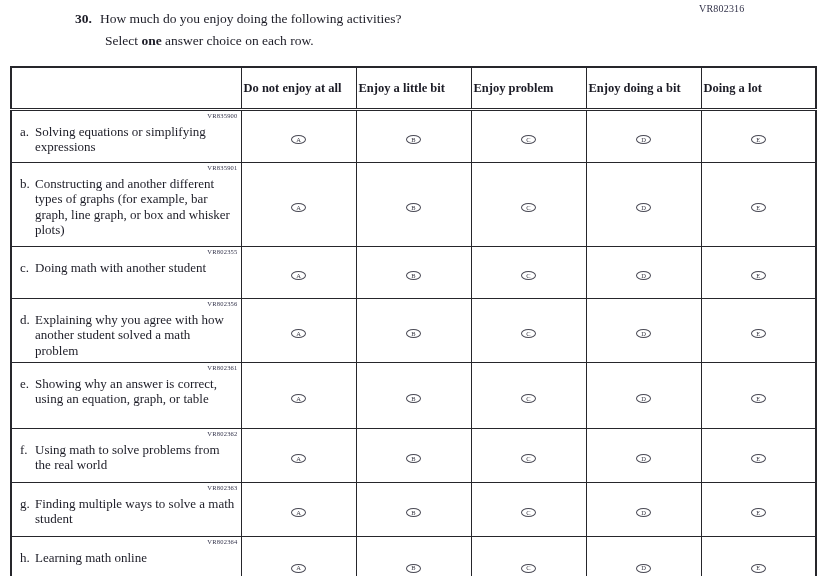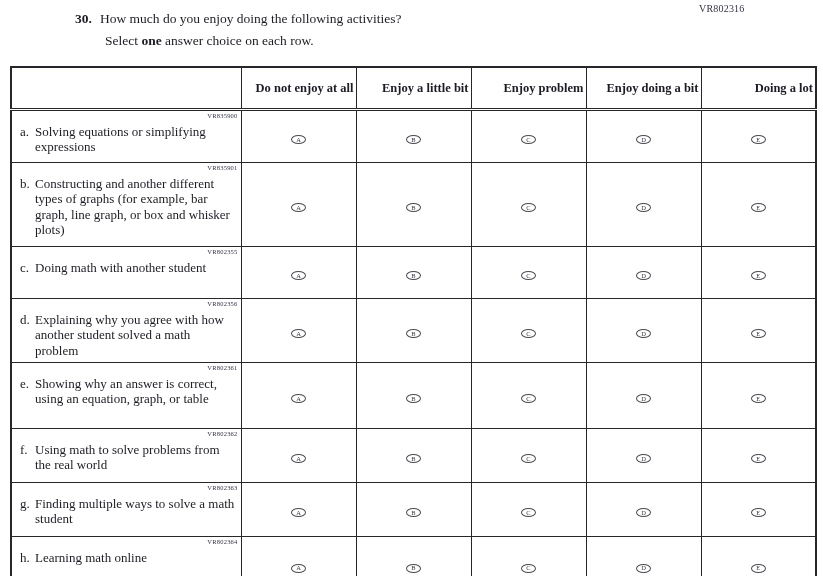--- a/index.html
+++ b/index.html
@@ -25,21 +25,21 @@
 
   
   table.grid{
     position:absolute;left:10px;top:66px;width:805px;
     border-collapse:collapse;table-layout:fixed;
     background:#fff;
   }
   table.grid, table.grid td, table.grid th{border:1px solid #26262b;}
   table.grid{border:2px solid #26262b;}
   th{
-    font-size:12.5px;font-weight:bold;text-align:right;vertical-align:middle;
+    font-size:12.5px;font-weight:bold;text-align:left;vertical-align:middle;
     padding:3px 2px;line-height:1.15;height:34px;
     border-bottom:3px double #26262b !important;
   }
   th.label-col{border-bottom:3px double #26262b !important;}
   td{vertical-align:middle;text-align:center;padding:0;}
 
   td.label-cell{
     position:relative;text-align:left;vertical-align:top;
     padding:0;
   }

